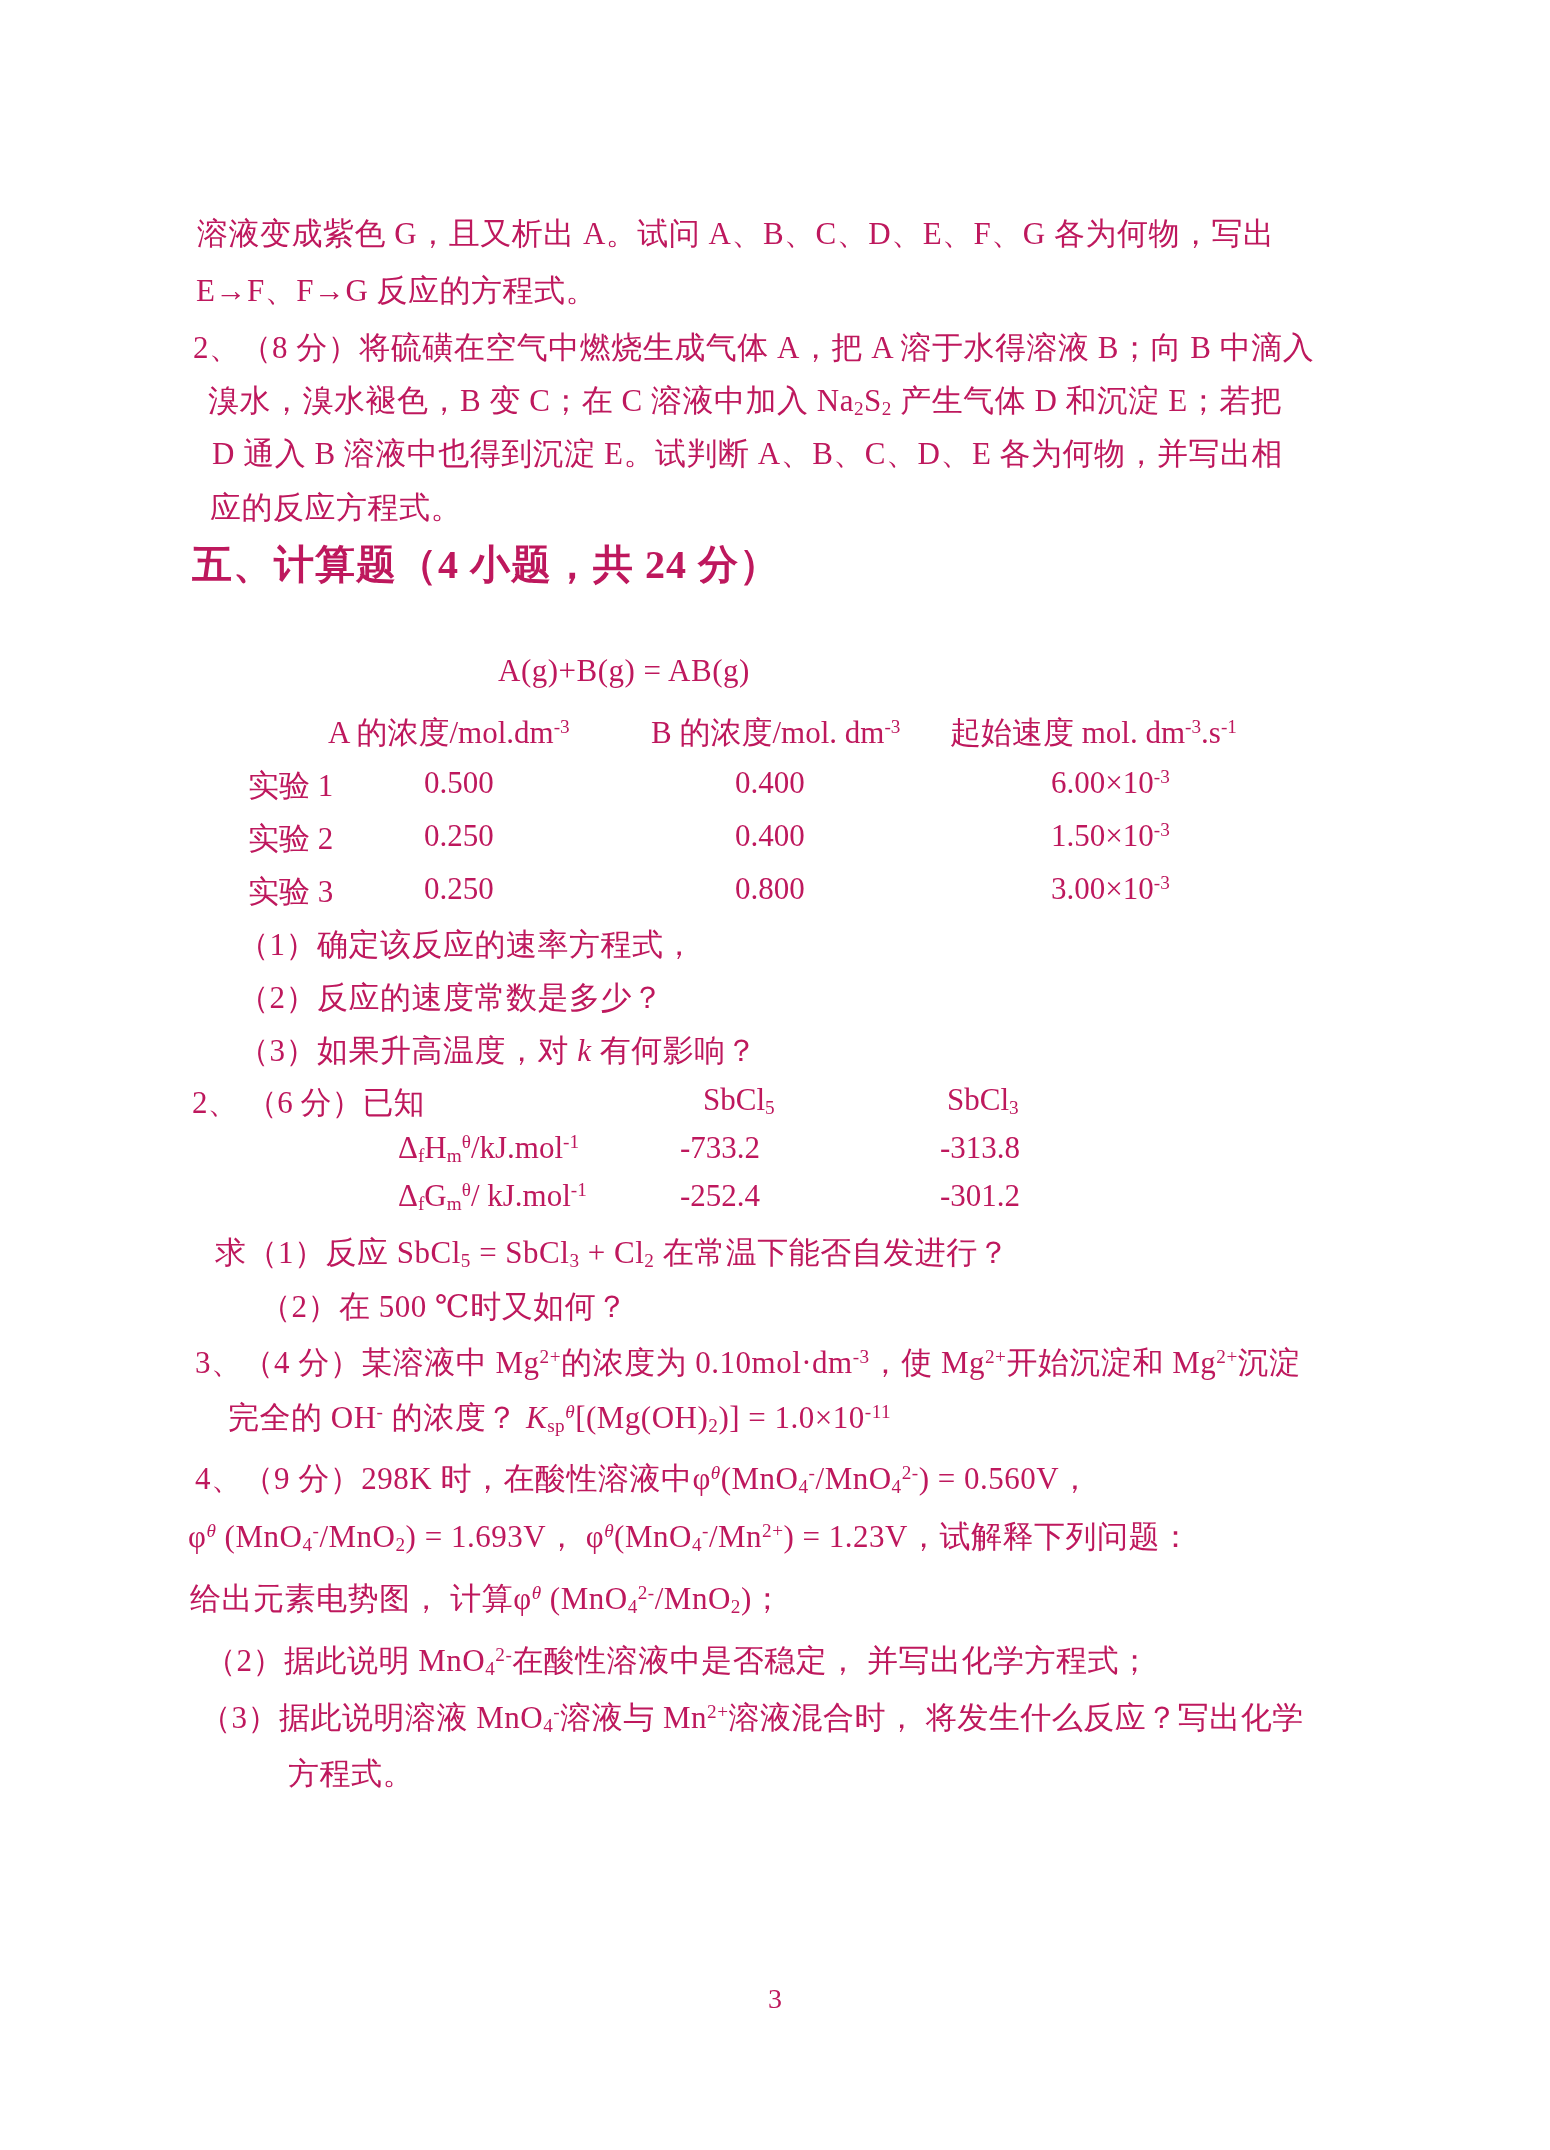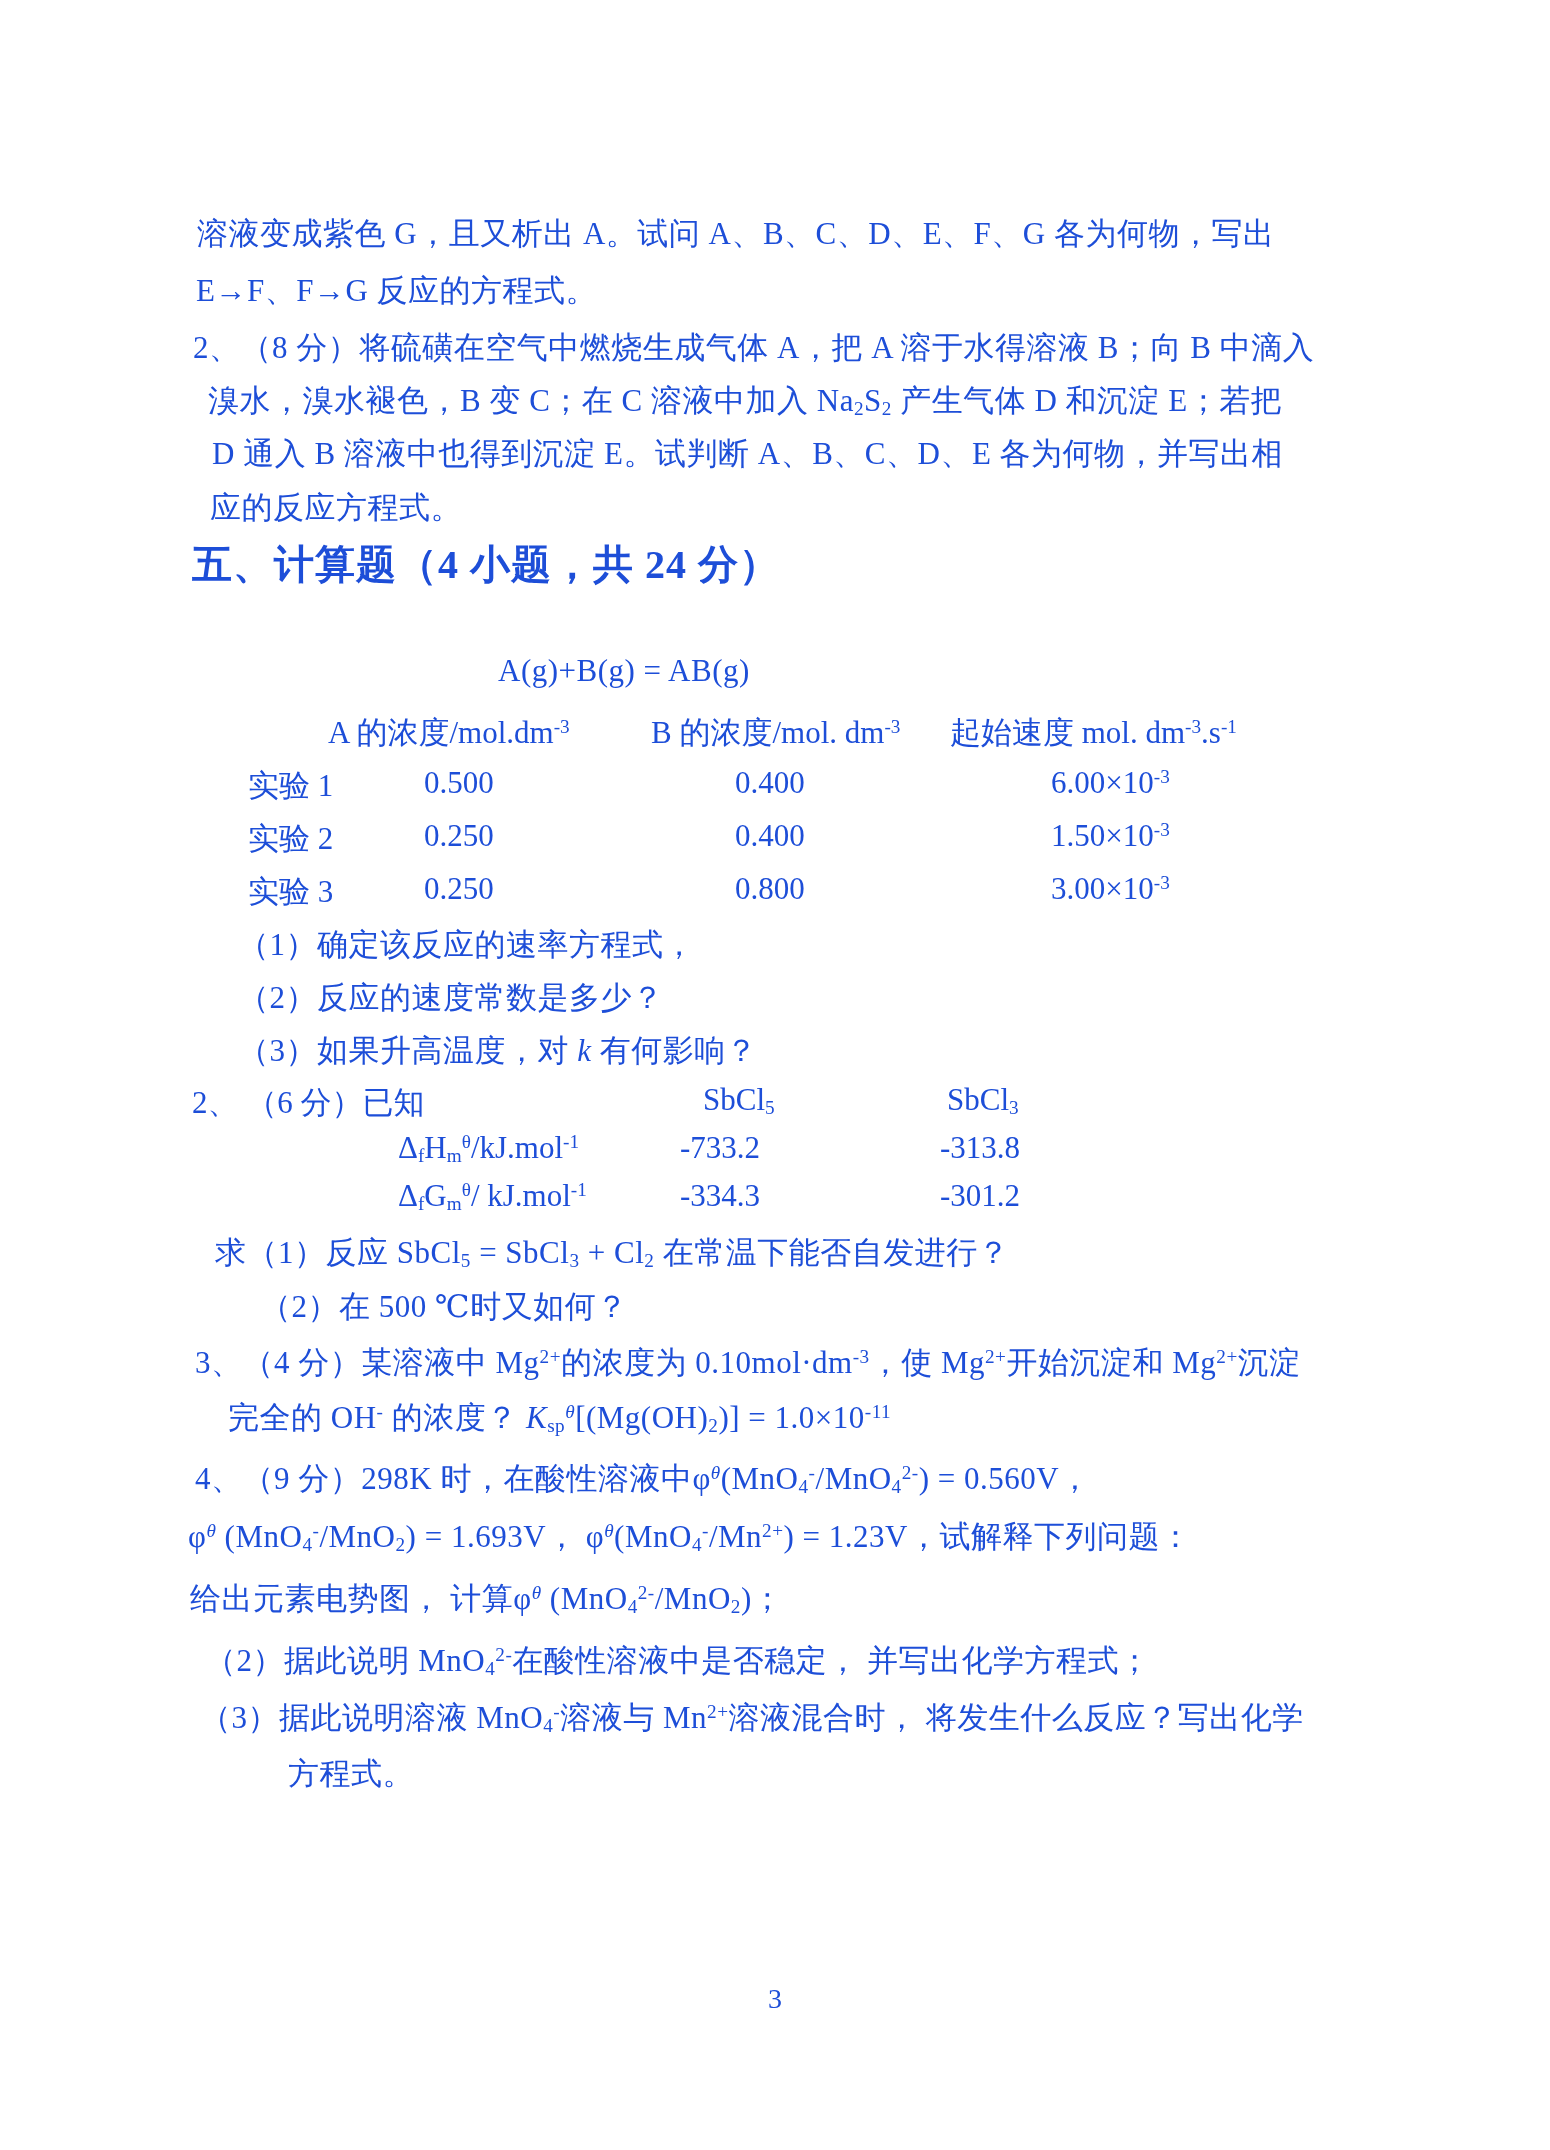--- a/index.html
+++ b/index.html
@@ -2,21 +2,21 @@
 <html><head>
 <meta charset="utf-8">
 <style>
   html,body{margin:0;padding:0;background:#ffffff;}
   .page{
     position:relative;
     width:1550px;height:2150px;
     background:#ffffff;
     font-family:"Liberation Serif","DejaVu Serif",serif;
     font-size:31px;
-    color:#1d4ed8;
+    color:#be185d;
     overflow:hidden;
   }
   .ln{position:absolute;white-space:nowrap;letter-spacing:0.5px;}
   .row{position:absolute;left:0;top:0;width:100%;height:42px;}
   .cell{position:absolute;white-space:nowrap;}
   .bold{font-weight:bold;font-size:40px;letter-spacing:1px;}
   sup{font-size:0.62em;position:relative;top:-0.52em;vertical-align:baseline;line-height:0;}
   sub{font-size:0.62em;position:relative;top:0.22em;vertical-align:baseline;line-height:0;}
   i{font-style:italic;}
 </style>
@@ -70,21 +70,21 @@
     <span class="cell" style="left:703px">SbCl<sub>5</sub></span>
     <span class="cell" style="left:947px">SbCl<sub>3</sub></span>
   </div>
   <div class="row" style="top:1130px">
     <span class="cell" style="left:398px">Δ<sub>f</sub>H<sub>m</sub><sup>θ</sup>/kJ.mol<sup>-1</sup></span>
     <span class="cell" style="left:680px">-733.2</span>
     <span class="cell" style="left:940px">-313.8</span>
   </div>
   <div class="row" style="top:1178px">
     <span class="cell" style="left:398px">Δ<sub>f</sub>G<sub>m</sub><sup>θ</sup>/ kJ.mol<sup>-1</sup></span>
-    <span class="cell" style="left:680px">-334.3</span>
+    <span class="cell" style="left:680px">-252.4</span>
     <span class="cell" style="left:940px">-301.2</span>
   </div>
   <div class="ln" style="left:215px;top:1232px">求（1）反应 SbCl<sub>5</sub> = SbCl<sub>3</sub> + Cl<sub>2</sub> 在常温下能否自发进行？</div>
   <div class="ln" style="left:260px;top:1286px">（2）在 500 ℃时又如何？</div>
 
   <div class="ln" style="left:195px;top:1342px">3、（4 分）某溶液中 Mg<sup>2+</sup>的浓度为 0.10mol·dm<sup>-3</sup>，使 Mg<sup>2+</sup>开始沉淀和 Mg<sup>2+</sup>沉淀</div>
   <div class="ln" style="left:228px;top:1397px">完全的 OH<sup>-</sup> 的浓度？  <i>K</i><sub>sp</sub><sup><i>θ</i></sup>[(Mg(OH)<sub>2</sub>)] = 1.0×10<sup>-11</sup></div>
 
   <div class="ln" style="left:195px;top:1458px">4、（9 分）298K 时，在酸性溶液中φ<sup><i>θ</i></sup>(MnO<sub>4</sub><sup>-</sup>/MnO<sub>4</sub><sup>2-</sup>) = 0.560V，</div>
   <div class="ln" style="left:188px;top:1516px">φ<sup><i>θ</i></sup> (MnO<sub>4</sub><sup>-</sup>/MnO<sub>2</sub>) = 1.693V， φ<sup><i>θ</i></sup>(MnO<sub>4</sub><sup>-</sup>/Mn<sup>2+</sup>) = 1.23V，试解释下列问题：</div>

